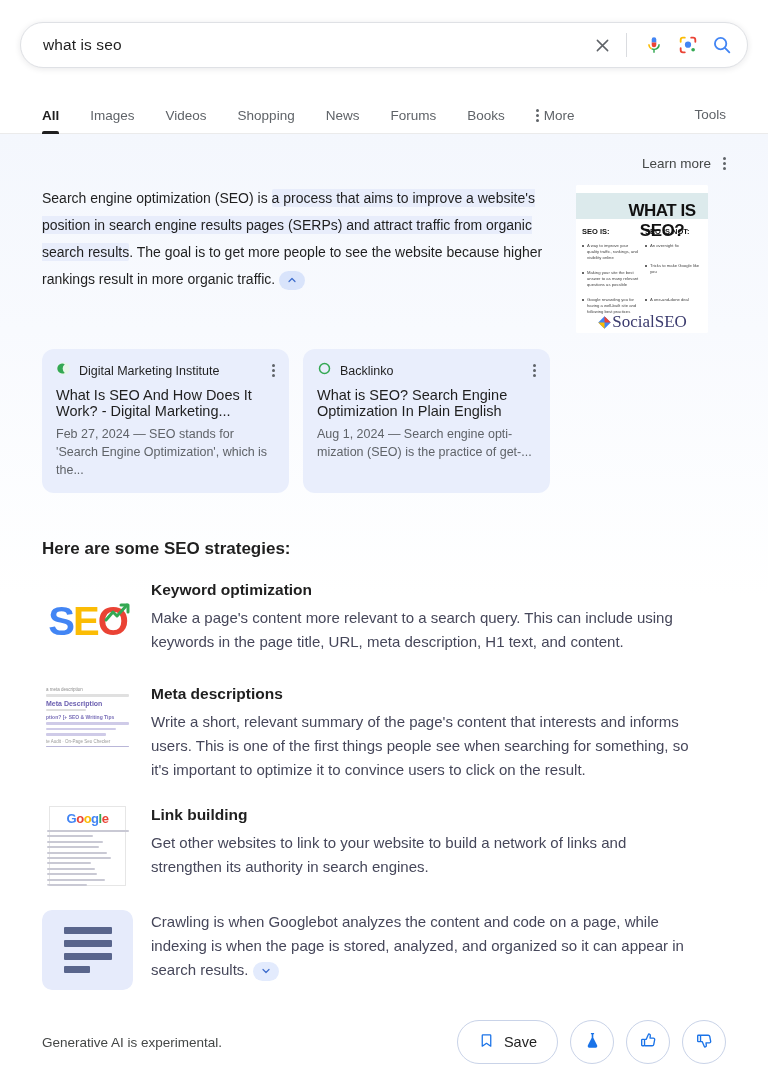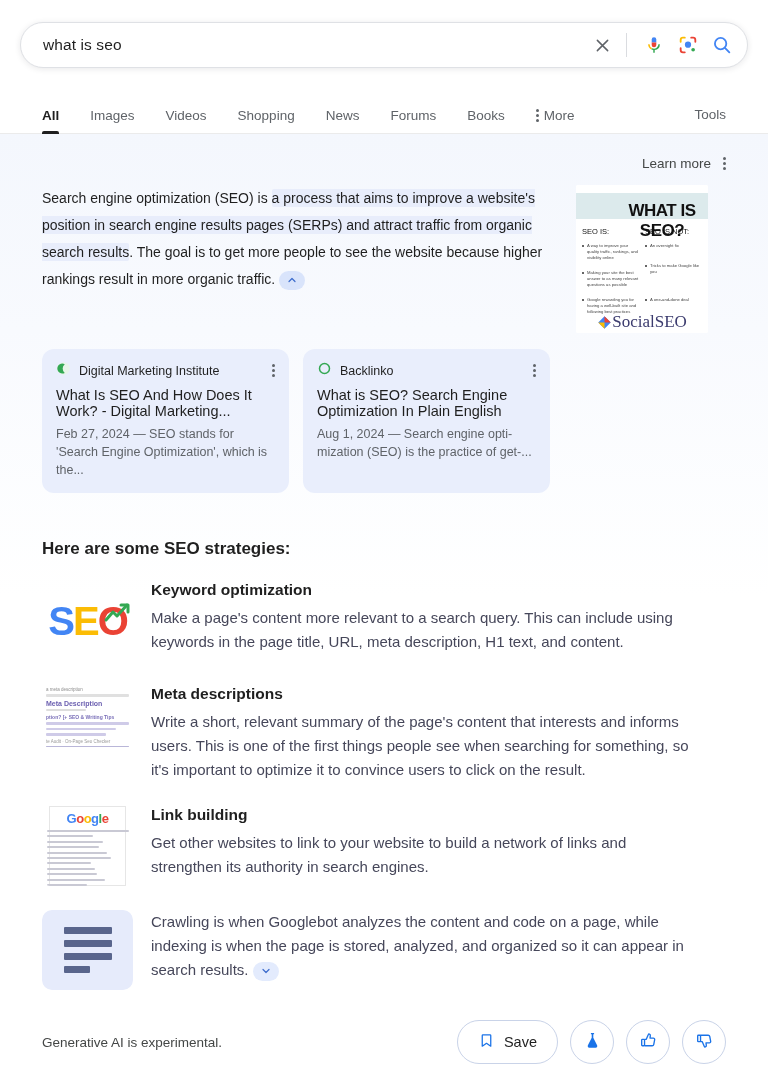--- a/index.html
+++ b/index.html
@@ -215,21 +215,21 @@
     font-family: "Liberation Sans", sans-serif;
   }
   .tn-band { position: absolute; top: 8px; left: 0; right: 0; height: 26px; background: #dceaec; }
   .tn-head {
     position: absolute; top: 16px; left: 0; right: 0;
     text-align: center; font-size: 17px; font-weight: bold;
     color: #111; letter-spacing: -0.5px; padding-left: 40px;
   }
   .tn-cols { position: absolute; top: 42px; left: 6px; right: 6px; display: flex; gap: 6px; }
   .tn-col { flex: 1; }
-  .tn-colhead { font-size: 7.5px; font-weight: normal; color: #111; margin-bottom: 7px; }
+  .tn-colhead { font-size: 7.5px; font-weight: bold; color: #111; margin-bottom: 7px; }
   .tn-bul { font-size: 4.2px; color: #444; line-height: 6px; margin-bottom: 9px; padding-left: 5px; position: relative; }
   .tn-bul::before { content:""; position:absolute; left:0; top:2px; width:2px; height:2px; background:#333; border-radius:50%; }
   .tn-brand {
     position: absolute; bottom: 1px; left: 0; right: 0;
     display: flex; align-items: center; justify-content: center; gap: 0;
   }
   .tn-brandtext { font-family: "Liberation Serif", serif; font-size: 17px; color: #3b3b6e; }
 
   .tn-seo { font-weight: bold; font-size: 40px; letter-spacing: -2px; display: flex; align-items: center; }
   .tn-serp {

